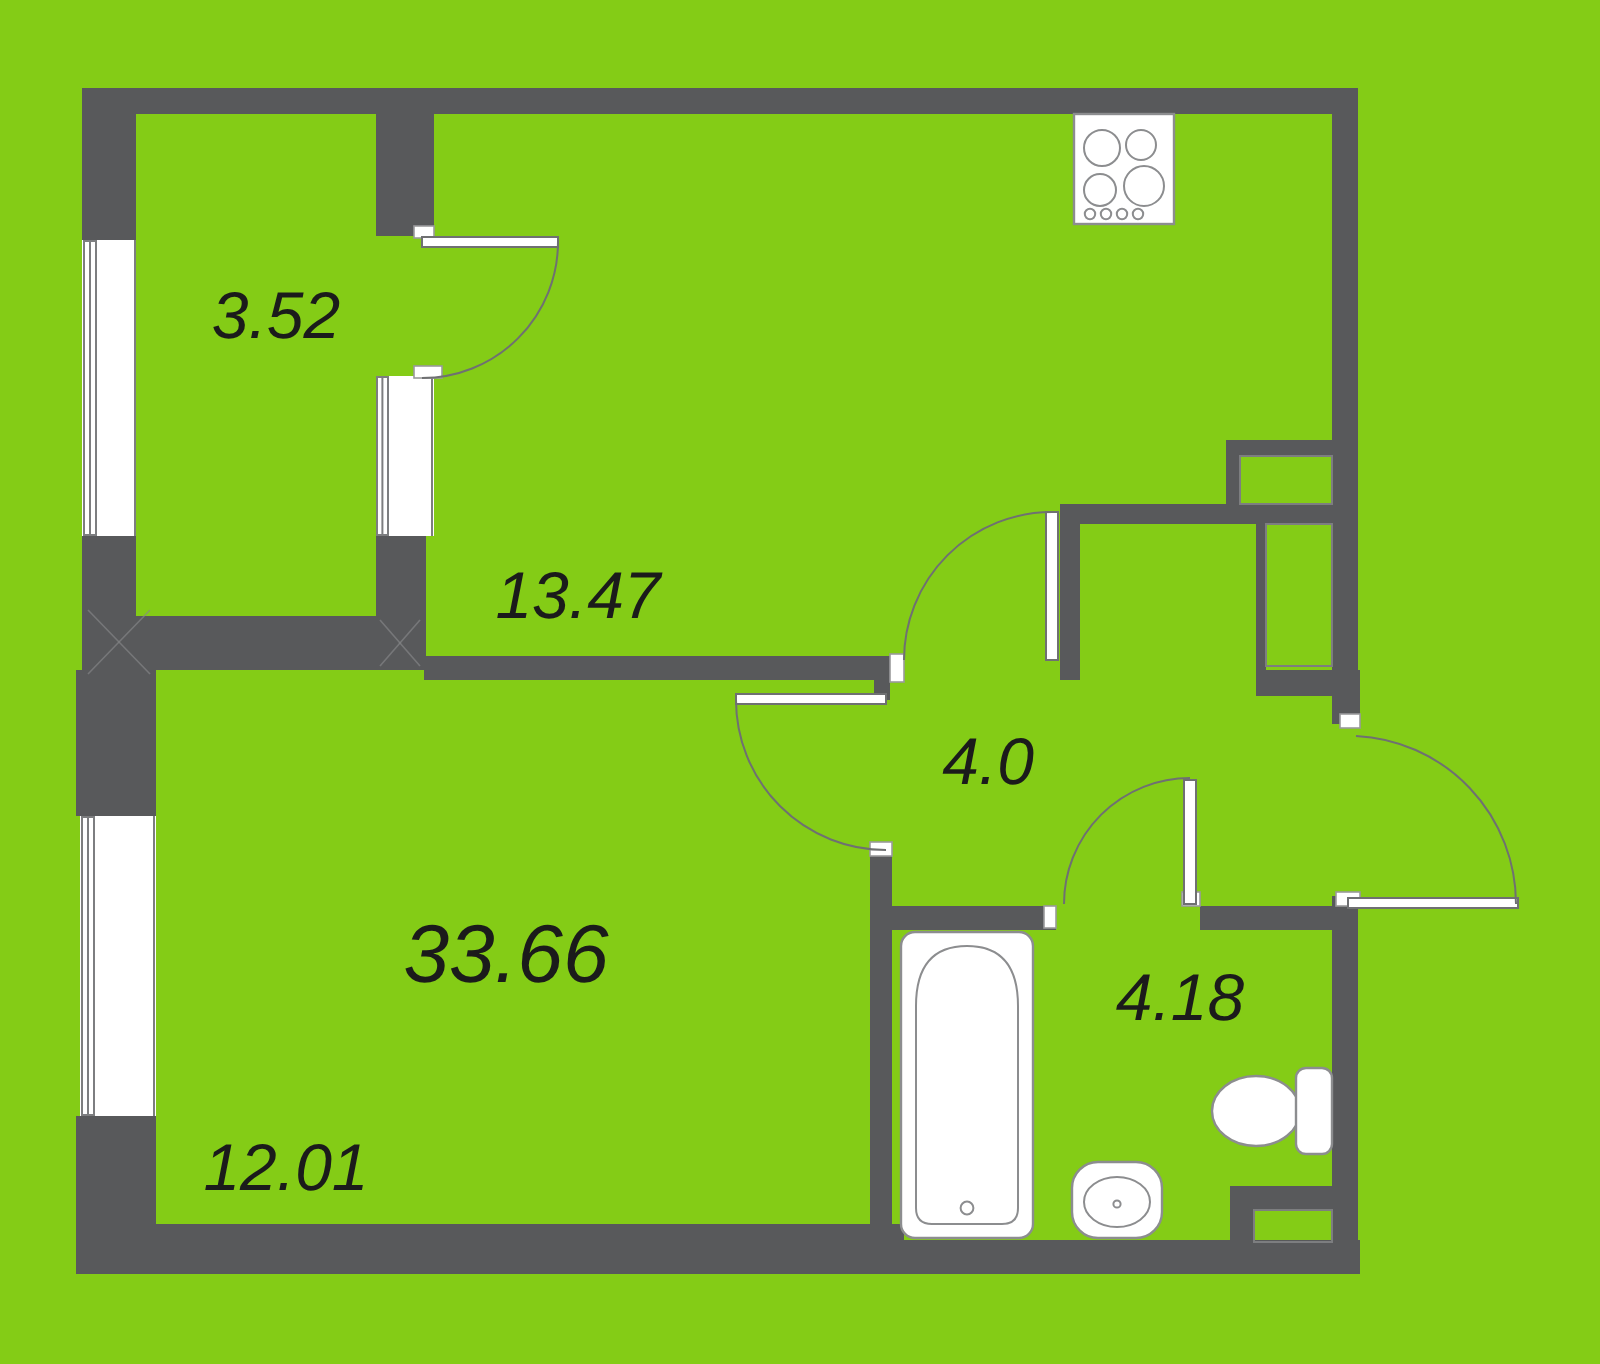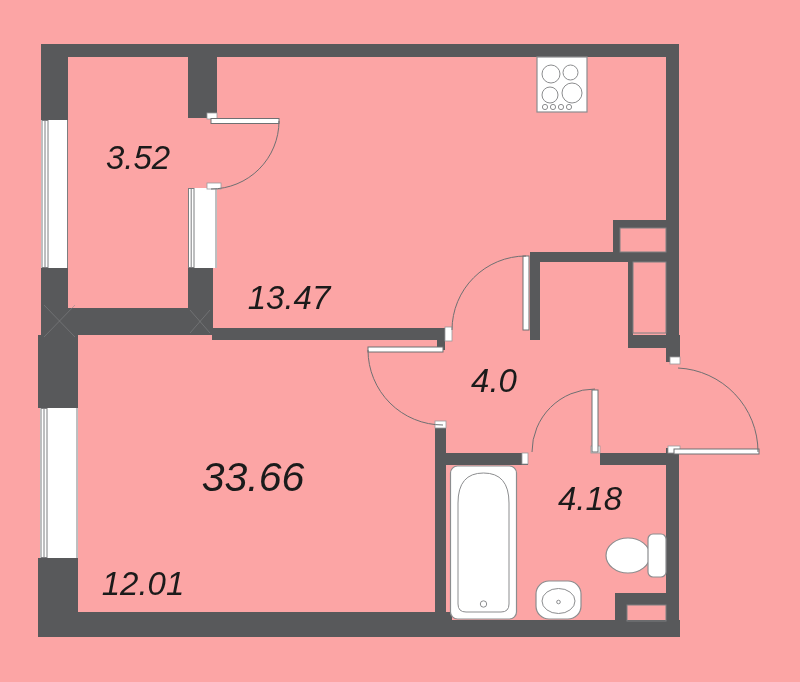--- a/index.html
+++ b/index.html
@@ -1,19 +1,19 @@
 <!DOCTYPE html>
 <html><head>
 <meta charset="utf-8">
 <style>
   html,body{margin:0;padding:0;background:#ffffff;}
   .canvas{
     position:relative;
     width:800px;height:682px;
-    background:#fca5a5;
+    background:#84cc16;
     font-family:"Liberation Sans", sans-serif;
     overflow:hidden;
   }
   svg{display:block;}
   .wall{fill:#58595b;stroke:none;}
   .cutout{fill:#ffffff;stroke:none;}
   .thinline{stroke:#7d7e80;stroke-width:1;fill:none;}
   .arc{stroke:#6f7072;stroke-width:1;fill:none;}
   .leaf{fill:#ffffff;stroke:#6f7072;stroke-width:1;}
   .jamb{fill:#ffffff;stroke:#9a9a9c;stroke-width:0.8;}

